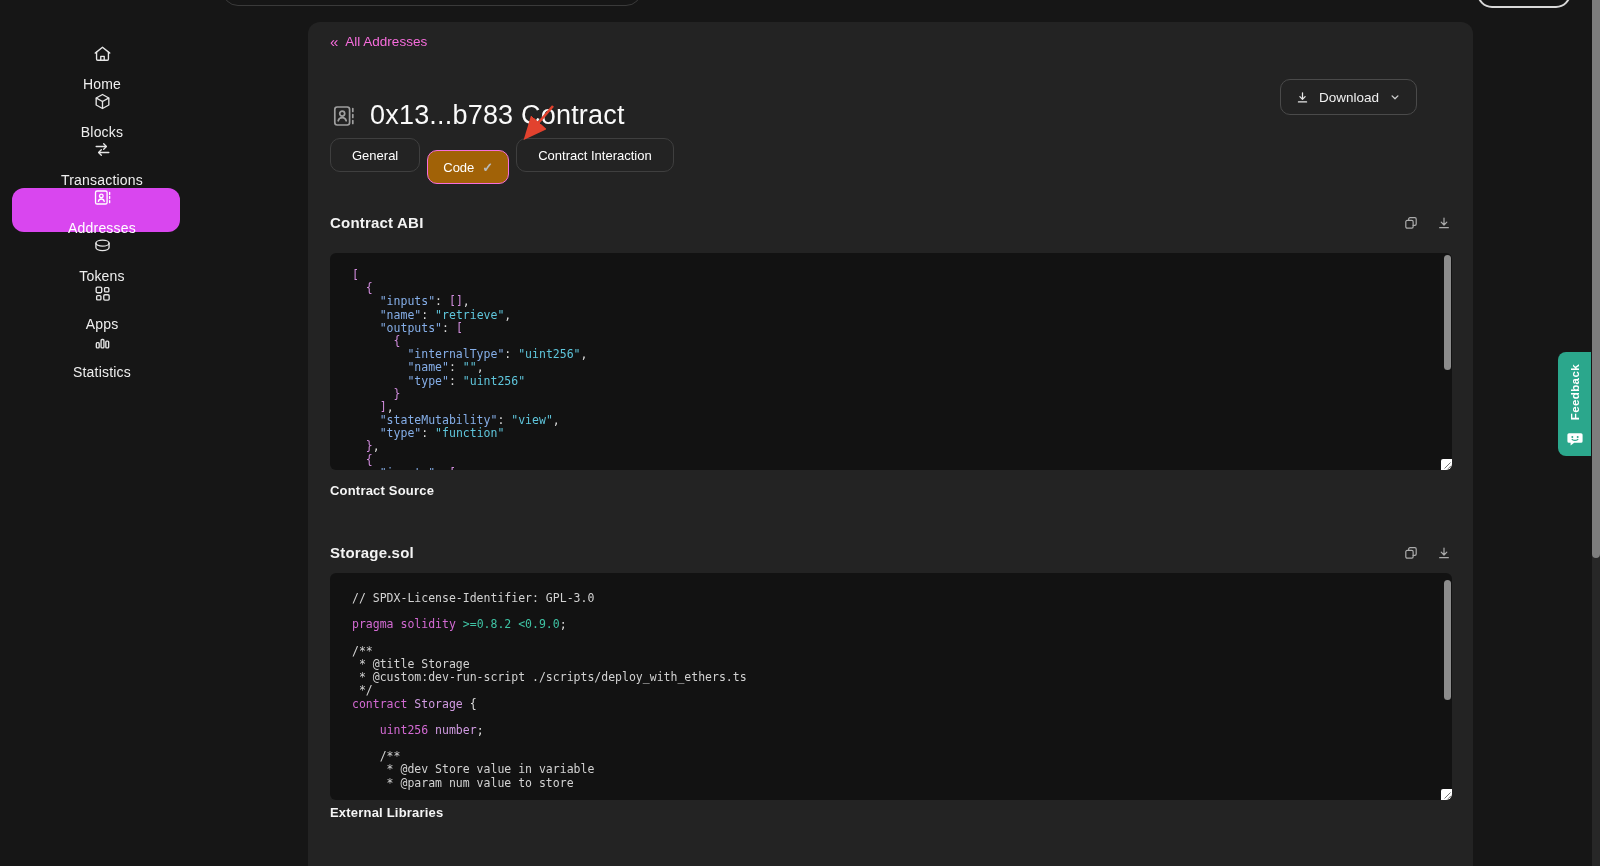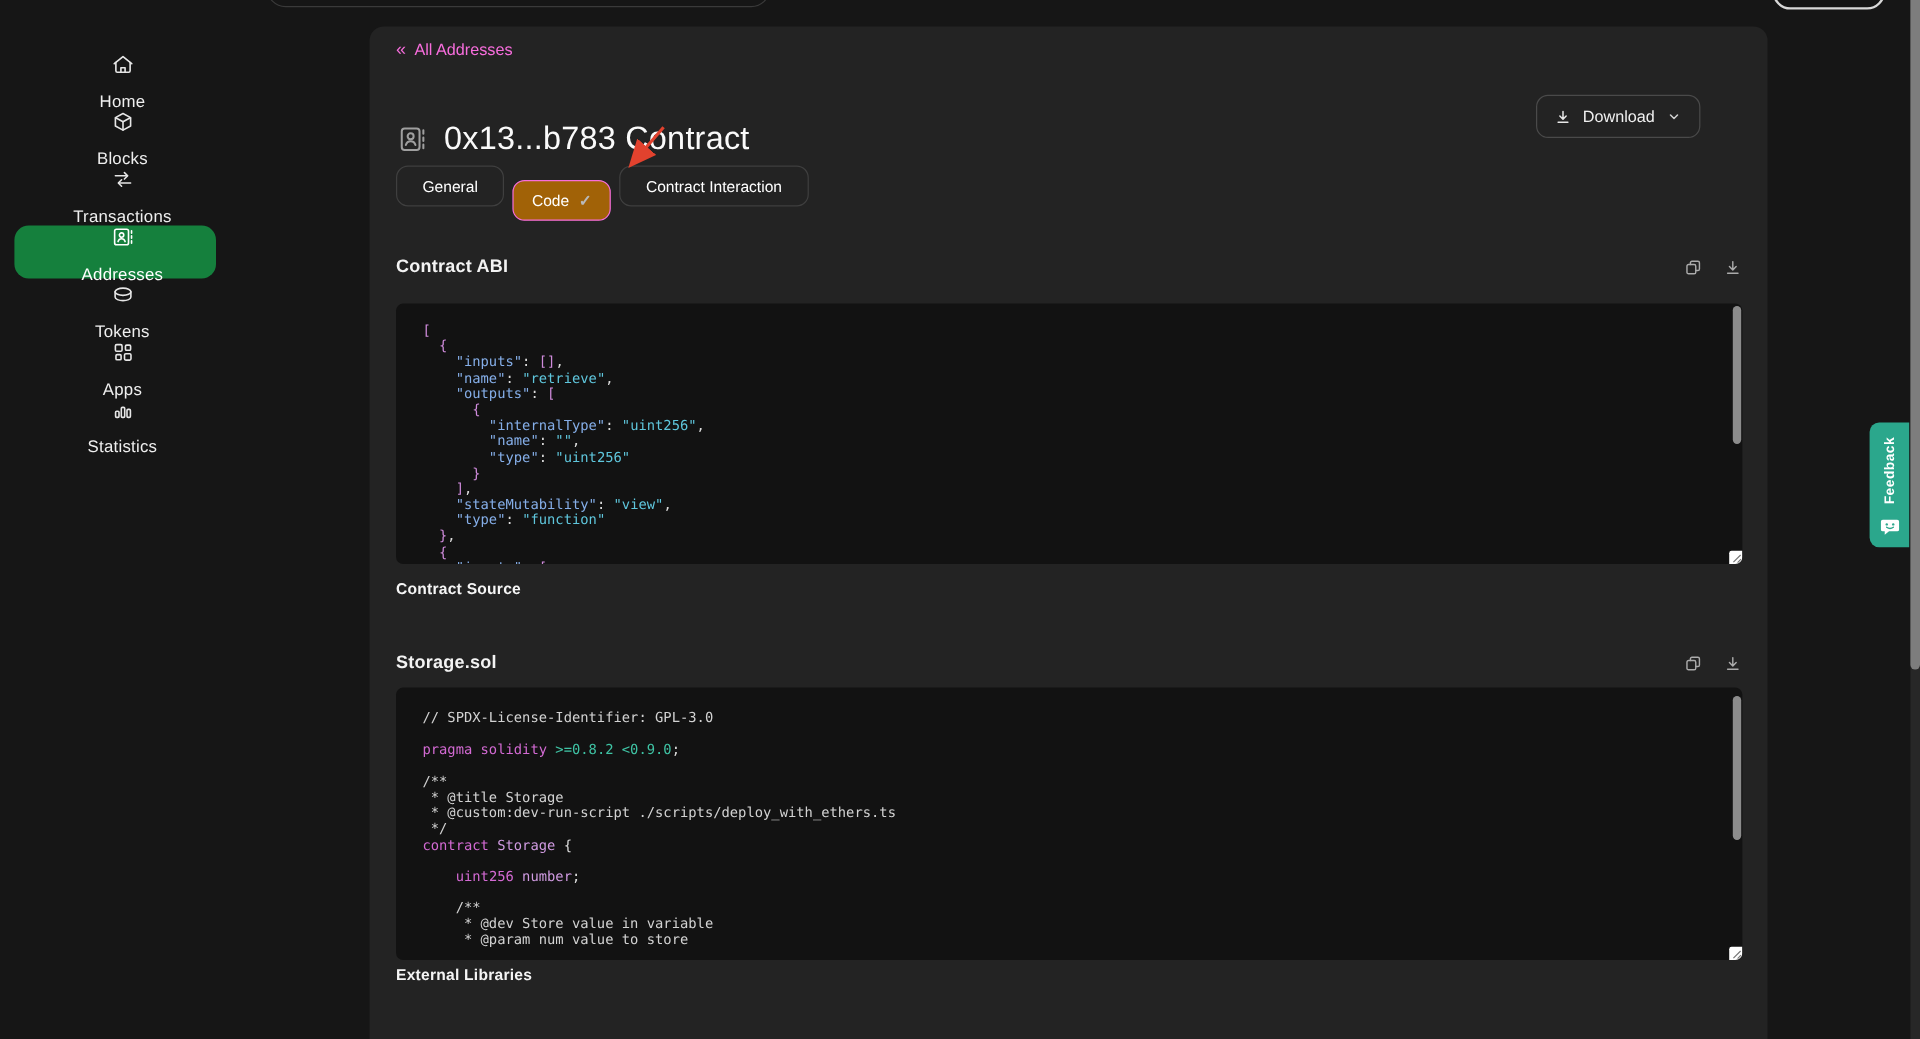--- a/index.html
+++ b/index.html
@@ -10,21 +10,21 @@
   
   .frag-search { position:absolute; left:222px; top:-26px; width:420px; height:32px;
     border:1px solid #3a3a3a; border-radius:16px; background:transparent; }
   .frag-topbtn { position:absolute; left:1477px; top:-22px; width:94px; height:30px;
     border:2px solid #d8d8d8; border-radius:15px; background:#141414; }
 
   
   .sidebar { position:absolute; left:0; top:44px; width:308px; }
   .nav-item { width:168px; height:44px; margin:0 0 4px 12px; border-radius:12px;
     display:flex; align-items:center; gap:13px; padding-left:12px; cursor:pointer;flex-direction:column; }
-  .nav-item.active { background:#15803d; }
+  .nav-item.active { background:#d946ef; }
   .nav-icon { width:19px; height:19px; display:inline-flex; color:#e6e6e6; }
   .nav-item.active .nav-icon { color:#ffffff; }
   .nav-icon svg { width:19px; height:19px; }
   .nav-label { font-size:14px; font-weight:500; color:#efefef; letter-spacing:.2px; }
   .nav-item.active .nav-label { color:#ffffff; }
 
   
   .panel { position:absolute; left:308px; top:22px; width:1165px; height:844px;
     background:#232323; border-radius:12px 12px 0 0; }
 

